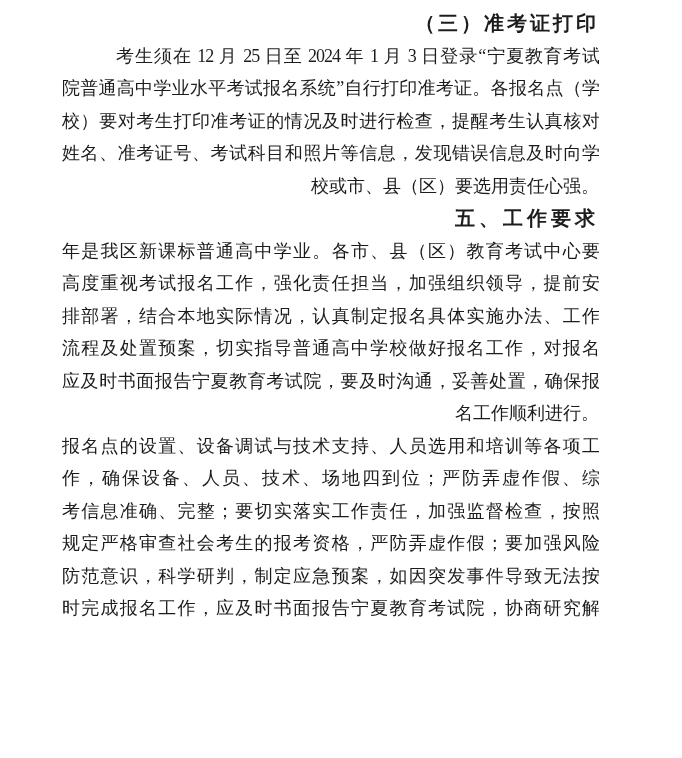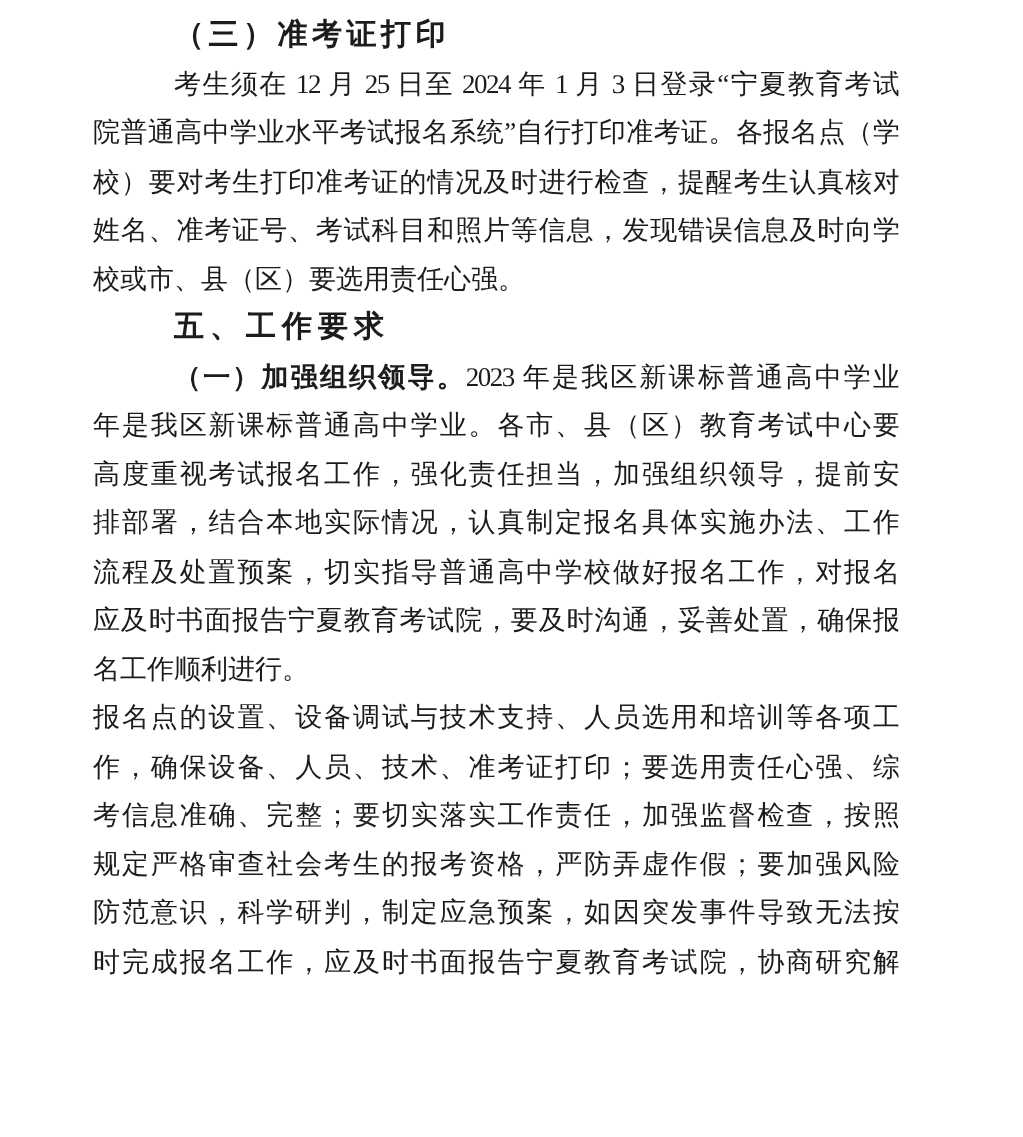--- a/index.html
+++ b/index.html
@@ -19,21 +19,21 @@
   .doc {
     padding: 7px 83px 0 62px; 
     width: 537px;
     box-sizing: content-box;
   }
   .line {
     height: 32.5px;
     line-height: 32.5px;
     font-size: 18px;
     white-space: nowrap;
-    text-align: left;
+    text-align: right;
     overflow: hidden;
   }
   .line.fill {
     white-space: normal;
     text-align: justify;
     text-align-last: justify;
     letter-spacing: -1px;
     word-break: break-all;
   }
   .line.indent { padding-left: 54px; }
@@ -55,27 +55,26 @@
 
 <div class="page">
   <div class="doc" id="doc">
       <div class="line kind-heading-kai indent"><span class="run bold">（三）准考证打印</span></div>
       <div class="line kind-body indent fill"><span class="run">考生须在 12 月 25 日至 2024 年 1 月 3 日登录“宁夏教育考试</span></div>
       <div class="line kind-body fill"><span class="run">院普通高中学业水平考试报名系统”自行打印准考证。各报名点（学</span></div>
       <div class="line kind-body fill"><span class="run">校）要对考生打印准考证的情况及时进行检查，提醒考生认真核对</span></div>
       <div class="line kind-body fill"><span class="run">姓名、准考证号、考试科目和照片等信息，发现错误信息及时向学</span></div>
       <div class="line kind-body"><span class="run">校或市、县（区）要选用责任心强。</span></div>
       <div class="line kind-heading-hei indent"><span class="run bold">五、工作要求</span></div>
-      <div class="line kind-body indent fill"><span class="run bold">（一）加强组织领导。</span><span class="run">2023 年是我区新课标普通高中学业</span></div>
       <div class="line kind-body fill"><span class="run">年是我区新课标普通高中学业。各市、县（区）教育考试中心要</span></div>
       <div class="line kind-body fill"><span class="run">高度重视考试报名工作，强化责任担当，加强组织领导，提前安</span></div>
       <div class="line kind-body fill"><span class="run">排部署，结合本地实际情况，认真制定报名具体实施办法、工作</span></div>
       <div class="line kind-body fill"><span class="run">流程及处置预案，切实指导普通高中学校做好报名工作，对报名</span></div>
       <div class="line kind-body fill"><span class="run">应及时书面报告宁夏教育考试院，要及时沟通，妥善处置，确保报</span></div>
       <div class="line kind-body"><span class="run">名工作顺利进行。</span></div>
       <div class="line kind-body fill"><span class="run">报名点的设置、设备调试与技术支持、人员选用和培训等各项工</span></div>
-      <div class="line kind-body fill"><span class="run">作，确保设备、人员、技术、准考证打印；要选用责任心强、综</span></div>
+      <div class="line kind-body fill"><span class="run">作，确保设备、人员、技术、场地四到位；严防弄虚作假、综</span></div>
       <div class="line kind-body fill"><span class="run">考信息准确、完整；要切实落实工作责任，加强监督检查，按照</span></div>
       <div class="line kind-body fill"><span class="run">规定严格审查社会考生的报考资格，严防弄虚作假；要加强风险</span></div>
       <div class="line kind-body fill"><span class="run">防范意识，科学研判，制定应急预案，如因突发事件导致无法按</span></div>
       <div class="line kind-body fill"><span class="run">时完成报名工作，应及时书面报告宁夏教育考试院，协商研究解</span></div>
     </div>
 </div>
 
 </body></html>

